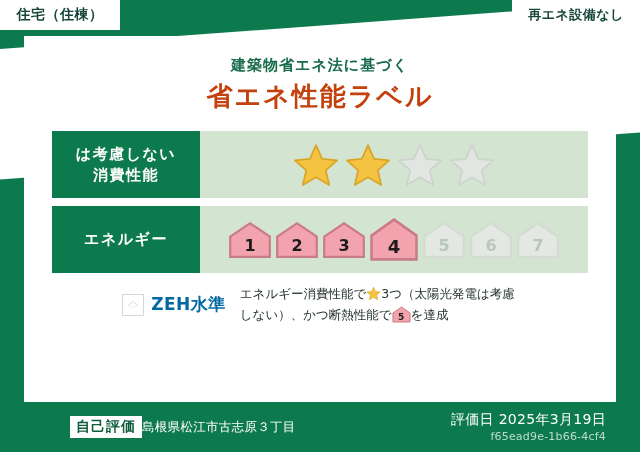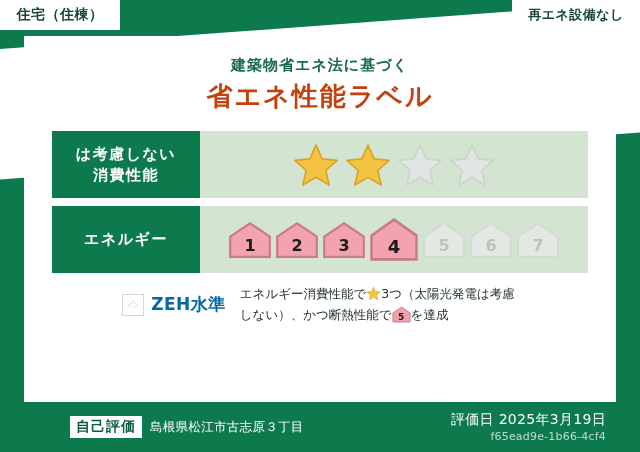--- a/index.html
+++ b/index.html
@@ -201,21 +201,20 @@
     position:absolute;
     z-index:6;
     left:0;bottom:0;
     width:640px;height:50px;
     display:flex;
     align-items:center;
   }
   .footer-left{
     display:flex;
     align-items:center;
-    gap:8px;
     margin-left:34px;
     padding-left:36px;
   }
   .self-badge{
     background:#ffffff;
     color:#0d5c3c;
     font-weight:bold;
     font-size:14px;
     letter-spacing:1px;
     padding:2px 6px;

